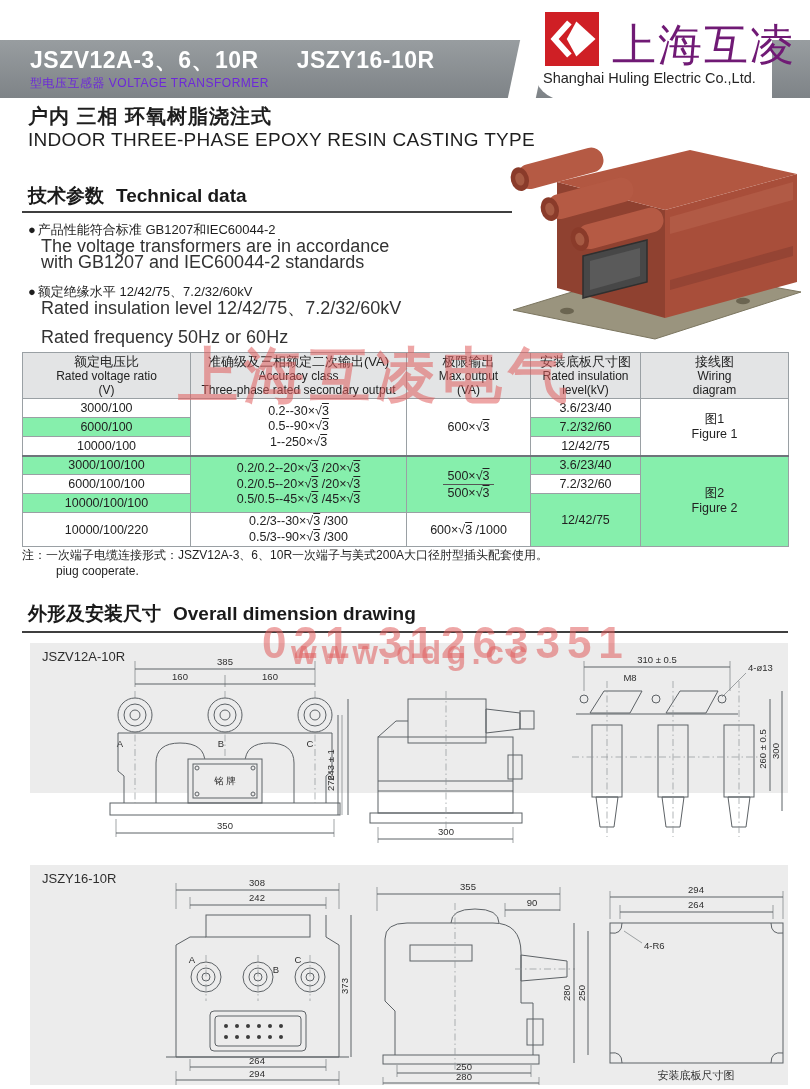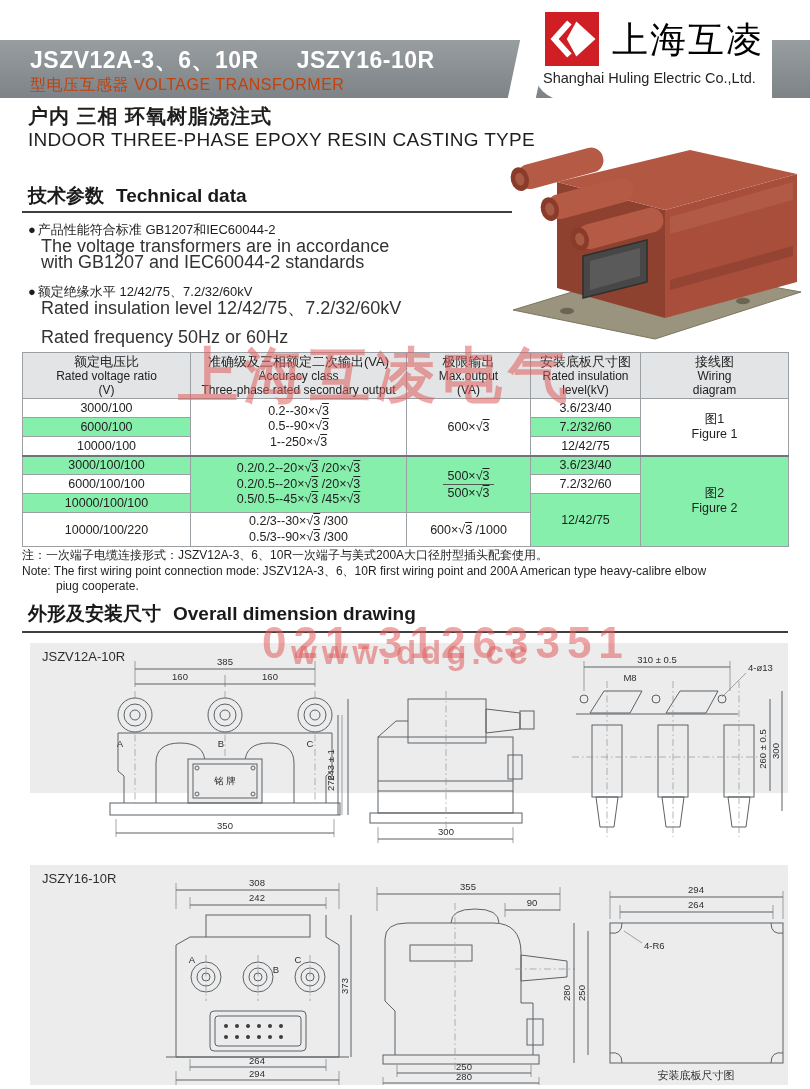--- a/index.html
+++ b/index.html
@@ -5,25 +5,25 @@
   html,body{margin:0;padding:0;background:#fff;}
   .page{position:relative;width:810px;height:1089px;overflow:hidden;background:#fff;
         font-family:"Liberation Sans",sans-serif;color:#222;}
   .abs{position:absolute;}
 
   
   .topbar{left:0;top:40px;width:810px;height:58px;
           background:linear-gradient(#989da0,#7e8387);z-index:1;}
   .model-line{left:30px;top:45px;z-index:2;color:#fff;font-size:23px;font-weight:bold;letter-spacing:.5px;white-space:nowrap;}
   .model-line .m2{margin-left:38px;}
-  .bar-sub{left:30px;top:75px;z-index:2;color:#c2410c;font-size:16px;letter-spacing:.5px;white-space:nowrap;}
+  .bar-sub{left:30px;top:75px;z-index:2;color:#6d28d9;font-size:12px;letter-spacing:.5px;white-space:nowrap;}
   .logo-slash{left:514px;top:38px;width:28px;height:62px;background:#fff;transform:skewX(-12deg);z-index:2;}
   .logo-panel{left:534px;top:0;width:238px;height:100px;background:#fff;border-radius:0 0 0 30px;z-index:2;}
   .logo-mark{left:545px;top:12px;width:54px;height:54px;z-index:3;}
-  .brand-cn{left:612px;top:16px;z-index:3;font-size:36px;color:#000000;letter-spacing:2px;white-space:nowrap;}
+  .brand-cn{left:612px;top:16px;z-index:3;font-size:44px;color:#701a75;letter-spacing:2px;white-space:nowrap;}
   .brand-en{left:543px;top:70px;z-index:3;font-size:14.5px;color:#252525;white-space:nowrap;}
 
   
   .intro-cn{left:28px;top:103px;font-size:20px;font-weight:bold;color:#1e1e1e;letter-spacing:1px;}
   .intro-en{left:28px;top:129px;font-size:19px;color:#1e1e1e;letter-spacing:.3px;}
 
   .tech-head{left:28px;top:183px;font-size:19px;font-weight:bold;color:#1a1a1a;}
   .tech-head .en{margin-left:12px;font-weight:bold;}
   .rule1{left:22px;top:211px;width:490px;height:2px;background:#3f3f3f;}
 
@@ -255,21 +255,20 @@
               <div>0.5/3--90×√<span class="rad">3</span> /300</div>
           </td>
           <td>600×√<span class="rad">3</span> /1000</td>
         </tr>
       </tbody>
     </table>
   </div>
 
   <div class="abs notes">
     <div>注：一次端子电缆连接形式：JSZV12A-3、6、10R一次端子与美式200A大口径肘型插头配套使用。</div>
-    <div>Note: The first wiring point connection mode: JSZV12A-3、6、10R first wiring point and 200A American type heavy-calibre elbow</div>
     <div class="ind">piug cooperate.</div>
   </div>
 
   <div class="abs dim-head">
     <span>外形及安装尺寸</span><span class="en">Overall dimension drawing</span>
   </div>
   <div class="abs rule2"></div>
 
   <div class="abs panel panel1">
     <div class="model-tag">JSZV12A-10R</div>

